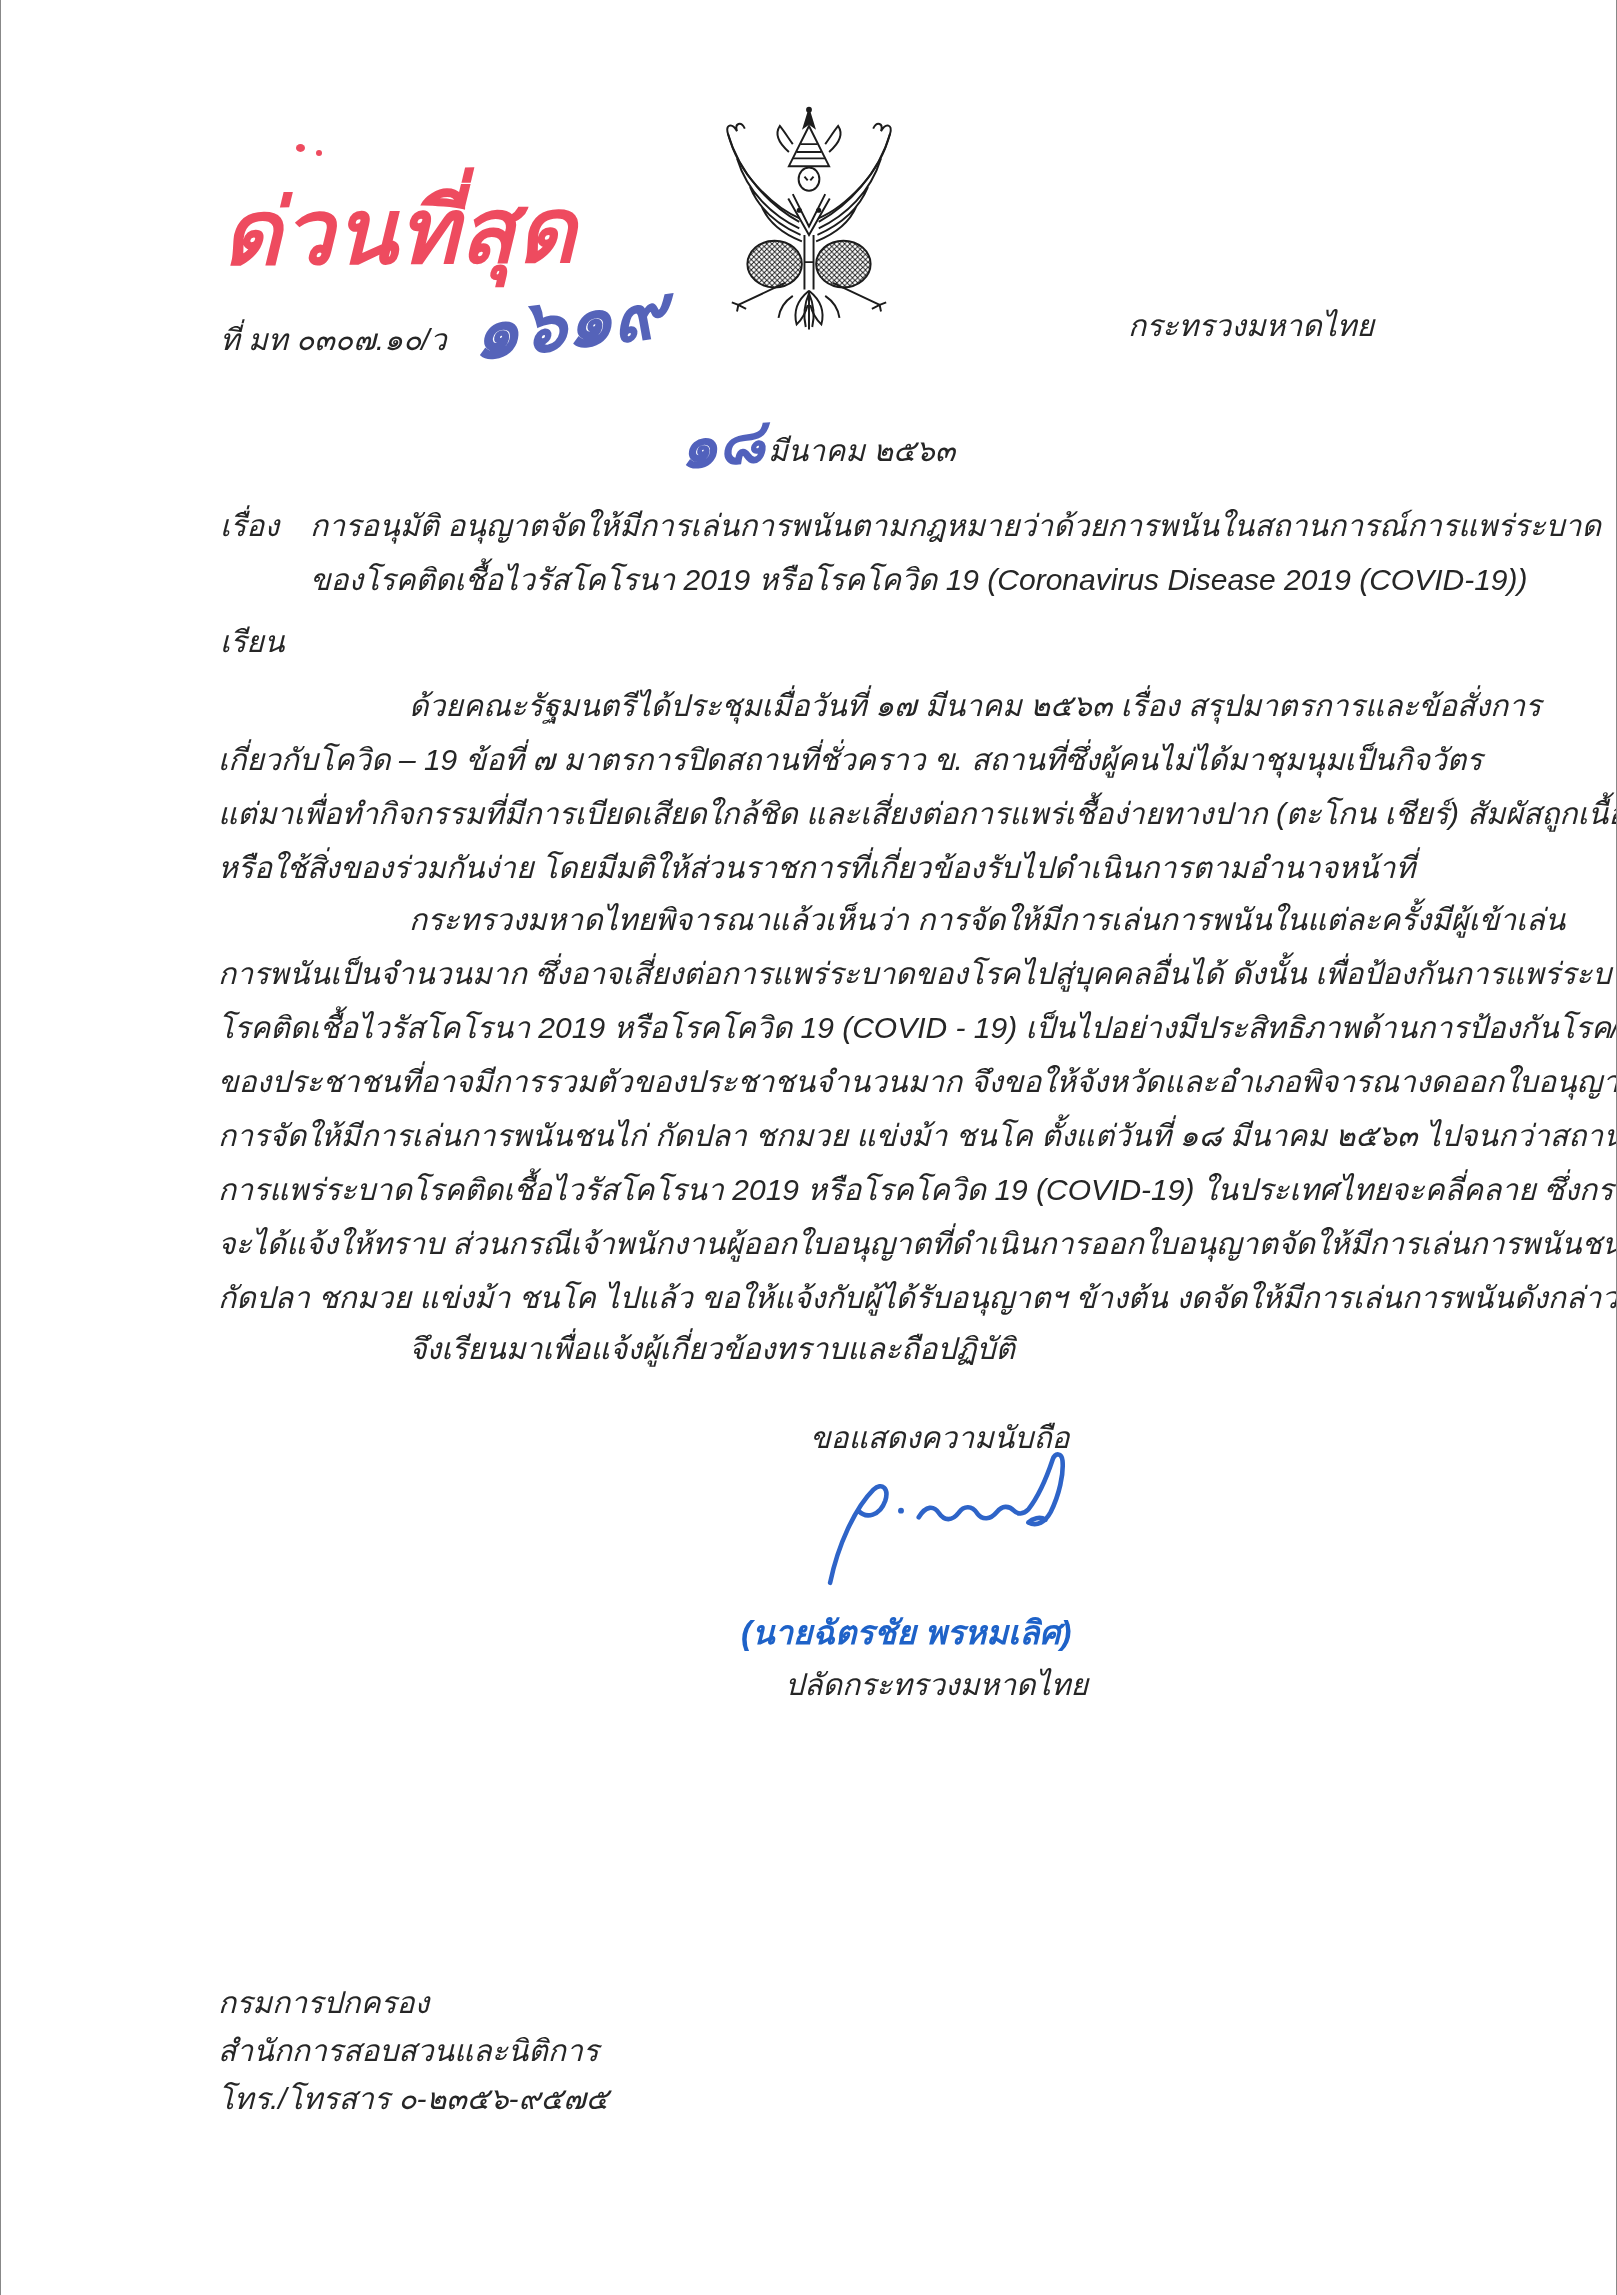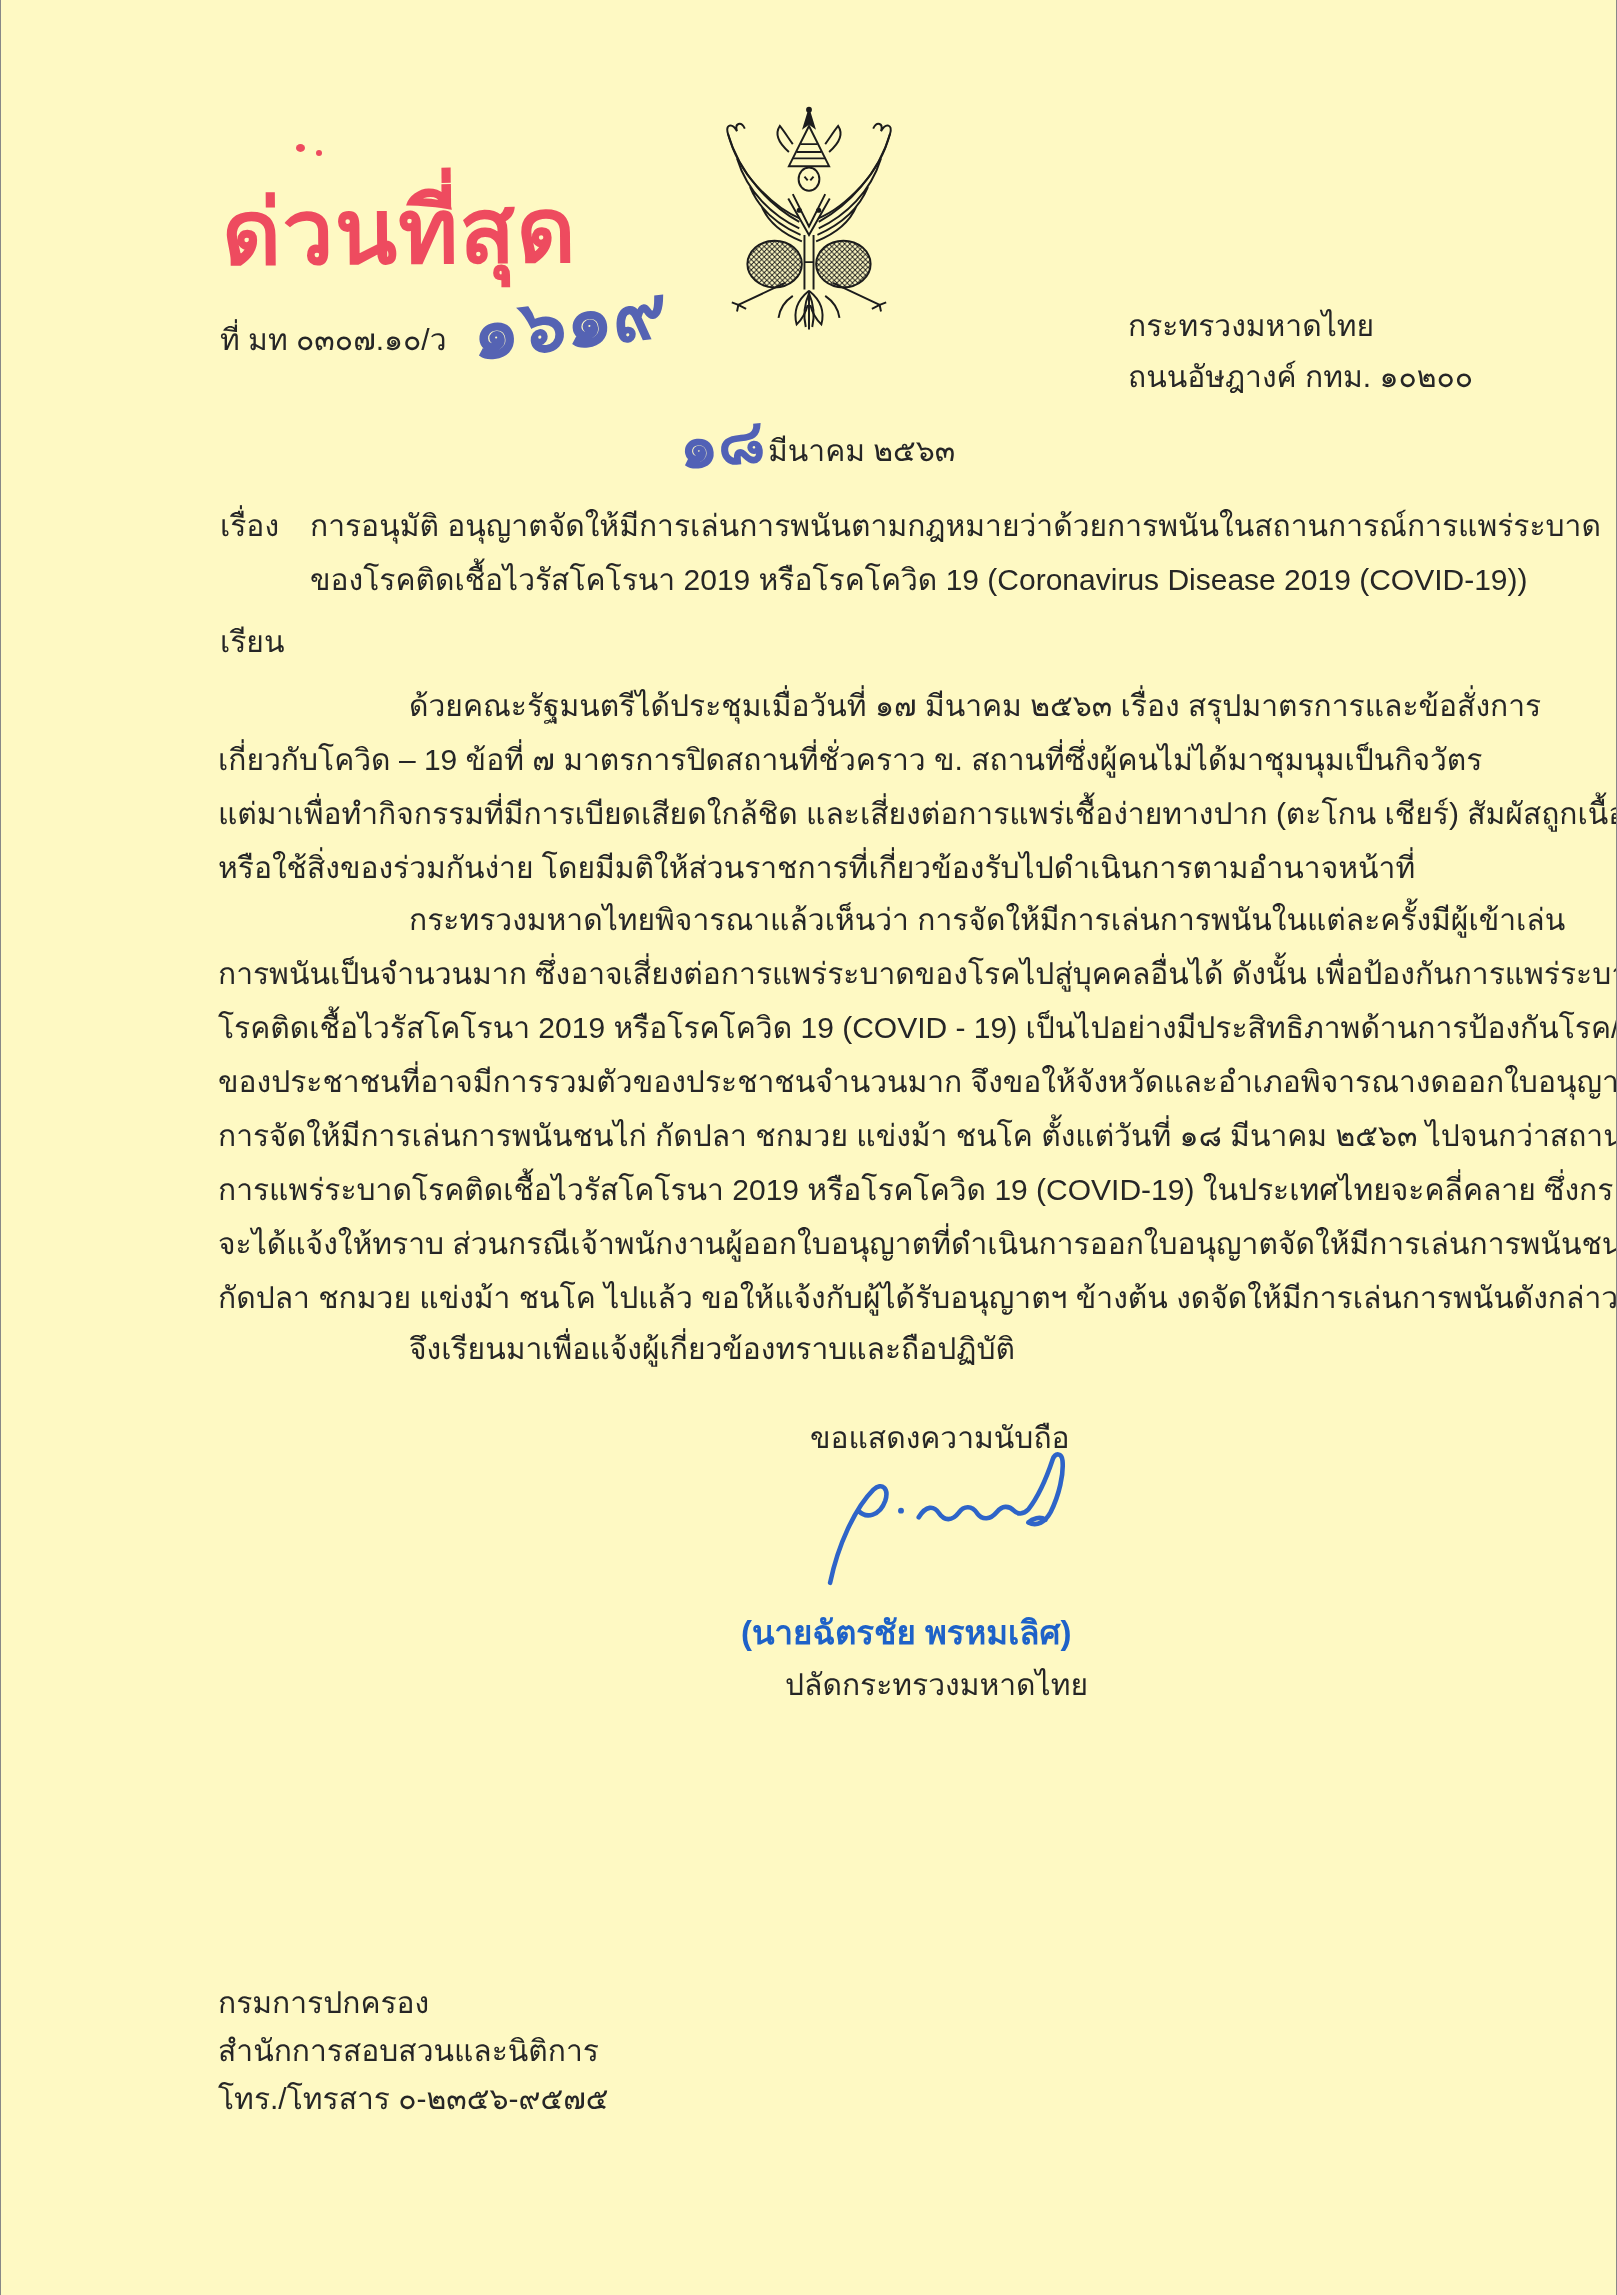--- a/index.html
+++ b/index.html
@@ -1,23 +1,24 @@
 <!DOCTYPE html>
 <html style="font-size:10.5px"><head>
 <meta charset="utf-8">
 <style>
   html,body{margin:0;padding:0;background:#888;}
   .page{
     position:relative;
     width:1615px;height:2295px;
     margin:0 auto;
-    background:#fef9c3;
+    background:#ffffff;
     font-family:"Liberation Sans",sans-serif;
     color:#262626;
     overflow:hidden;
+    font-style:italic;
   }
   .abs{position:absolute;white-space:nowrap;}
   
   .stamp{
     left:221px;top:158px;
     font-size:91px;font-weight:bold;
     color:#ee4b5f;
     letter-spacing:1.3px;
     transform:rotate(-0.5deg);
   }
@@ -121,21 +122,20 @@
       <path d="M165 288 C158 304 156 322 160 340 M165 288 C172 304 174 322 170 340"></path>
       <path d="M165 284 L165 344"></path>
       <path d="M140 292 C128 300 120 312 118 326 M190 292 C202 300 210 312 212 326"></path>
     </svg>
   </div>
 
   <div class="abs ref-line">ที่ มท ๐๓๐๗.๑๐/ว</div>
   <div class="abs ref-hand">๑๖๑๙</div>
 
   <div class="abs ministry">กระทรวงมหาดไทย</div>
-  <div class="abs address">ถนนอัษฎางค์  กทม. ๑๐๒๐๐</div>
 
   <div class="abs date-day">๑๘</div>
   <div class="abs date-rest">มีนาคม  ๒๕๖๓</div>
 
   <div class="abs subj-label">เรื่อง</div>
   <div class="abs subj-l1">การอนุมัติ อนุญาตจัดให้มีการเล่นการพนันตามกฎหมายว่าด้วยการพนันในสถานการณ์การแพร่ระบาด</div>
   <div class="abs subj-l2">ของโรคติดเชื้อไวรัสโคโรนา 2019 หรือโรคโควิด 19 (Coronavirus Disease 2019 (COVID-19))</div>
 
   <div class="abs to-label">เรียน</div>
 

